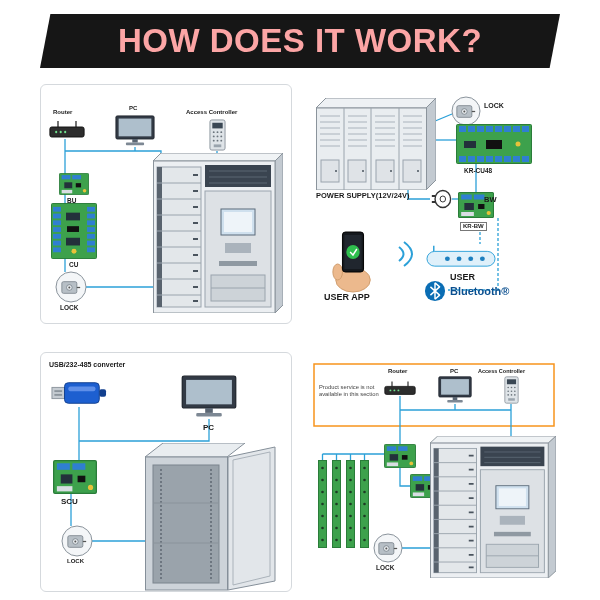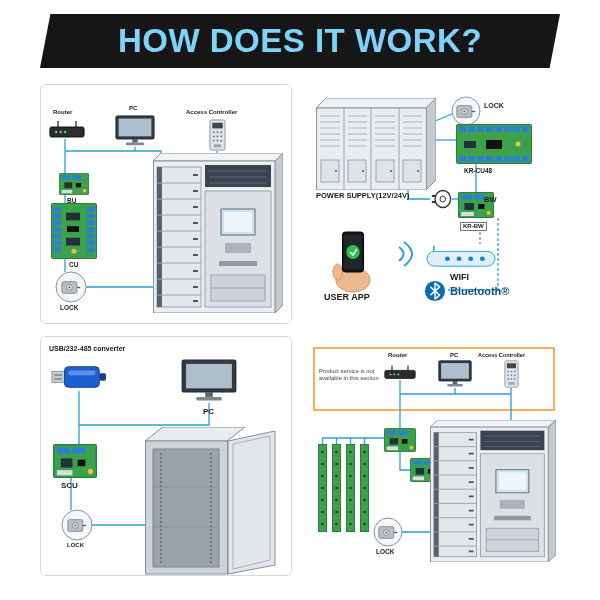--- a/index.html
+++ b/index.html
@@ -1,23 +1,23 @@
 <!DOCTYPE html>
 <html><head>
 <meta charset="utf-8">
 <style>
   html,body{margin:0;padding:0;}
   body{width:600px;height:600px;background:#fff;overflow:hidden;
        font-family:"Liberation Sans",sans-serif;}
   .banner{width:520px;height:54px;margin:14px auto 16px;background:#161616;
           display:flex;align-items:center;justify-content:center;
           clip-path:polygon(2% 0,100% 0,98% 100%,0 100%);}
-  .banner h1{margin:0;color:#7dd3fc;font-size:33px;font-weight:bold;letter-spacing:.5px;}
+  .banner h1{margin:0;color:#fca5a5;font-size:33px;font-weight:bold;letter-spacing:.5px;}
   .grid{width:520px;margin:0 auto;display:grid;
-        grid-template-columns:252px 252px;gap:12px 16px;}
+        grid-template-columns:252px 252px;gap:28px 16px;}
   .panel{position:relative;width:252px;height:240px;background:#fff;}
   .panel.bordered{border:1px solid #d5d9dd;border-radius:6px;box-sizing:border-box;}
   .panel svg.art{position:absolute;left:0;top:0;}
   .lbl{position:absolute;font-weight:bold;color:#1a1a1a;font-size:7px;
        line-height:1.15;white-space:nowrap;}
   .f55{font-size:5.5px}.f6{font-size:6px}.f65{font-size:6.5px}
   .f75{font-size:7.5px}.f8{font-size:8px}.f9{font-size:9px}
   .note{white-space:normal;width:62px;font-weight:normal;color:#444;font-size:5.8px;}
   .boxed{border:1px solid #777;padding:0 2px;background:#fff;font-size:6px;}
   .bt-text{color:#0a4f8f;font-size:11px;text-align:right;}
@@ -257,21 +257,21 @@
         <use href="#sym-board-sm" x="150" y="108" width="36" height="26"></use>
         <use href="#sym-phone" x="22" y="146" width="46" height="64"></use>
         <use href="#sym-wifi-router" x="118" y="160" width="70" height="24"></use>
         <use href="#sym-bt" x="116" y="196" width="22" height="22"></use>
       </svg>
       <span class="lbl" style="left:176px;top:18px">LOCK</span>
       <span class="lbl f65" style="left:156px;top:83px">KR-CU48</span>
       <span class="lbl f75" style="left:8px;top:108px">POWER SUPPLY(12V/24V)</span>
       <span class="lbl f75" style="left:176px;top:112px">BW</span>
       <span class="lbl boxed" style="left:152px;top:138px">KR-BW</span>
-      <span class="lbl f9" style="left:142px;top:188px">WIFI</span>
+      <span class="lbl f9" style="left:142px;top:188px">USER</span>
       <span class="lbl f9" style="left:16px;top:208px">USER APP</span>
       <span class="lbl bt-text" style="left:142px;top:201px">Bluetooth®</span>
     </div>
 
     <div class="panel bordered">
       <svg class="art" width="252" height="240" viewBox="0 0 252 240">
         <g stroke="#2ba0d8" stroke-width="1.3" fill="none">
           <path d="M38 54 V107"></path>
           <path d="M168 66 V88 H38"></path>
           <path d="M30 141 V173"></path>

